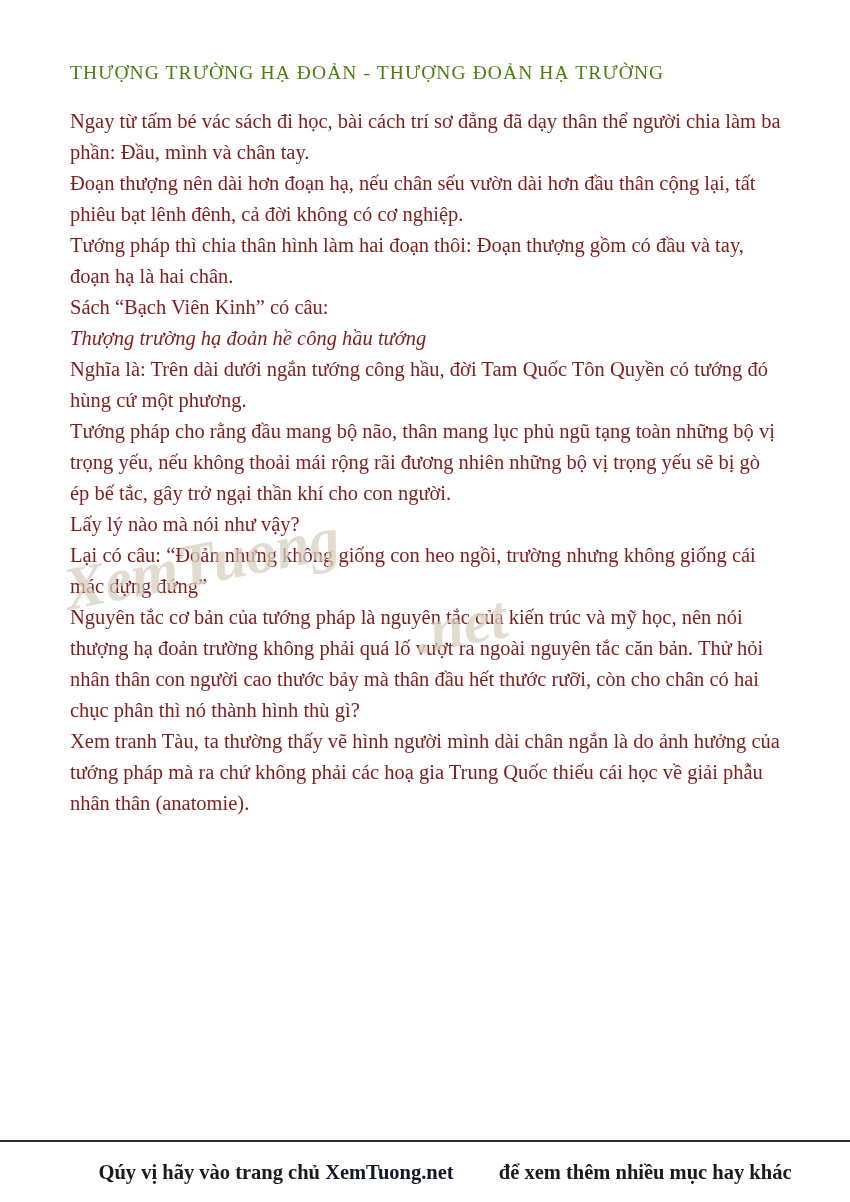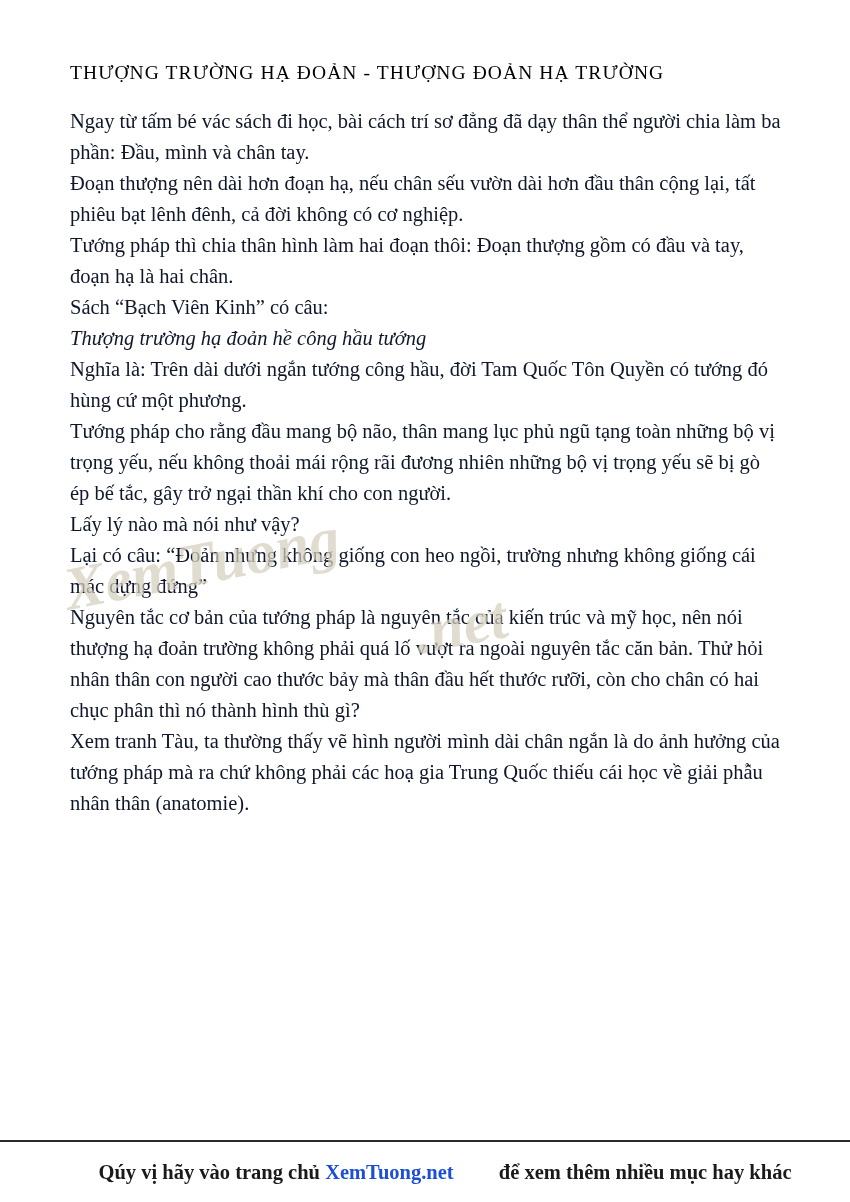--- a/index.html
+++ b/index.html
@@ -24,29 +24,29 @@
   .content {
     position: absolute;
     left: 70px;
     top: 62px;
     width: 712px;
   }
   .doc-title {
     font-family: "Liberation Serif", serif;
     font-size: 19.5px;
     letter-spacing: 1.1px;
-    color: #000000;
+    color: #4d7c0f;
     font-weight: normal;
     margin: 0 0 22px 0;
     white-space: nowrap;
   }
   .body-text {
     font-size: 20.5px;
     line-height: 31px;
-    color: #0f172a;
+    color: #7f1d1d;
     text-align: left;
   }
   .body-text p {
     margin: 0;
   }
   .body-text p.italic {
     font-style: italic;
   }
   
   .watermark {
@@ -83,21 +83,21 @@
     align-items: center;
     justify-content: center;
   }
   .footer-line {
     font-family: "Liberation Serif", serif;
     font-size: 20.5px;
     color: #1a1a1a;
     white-space: nowrap;
   }
   .footer-line .brand {
-    color: #1d4ed8;
+    color: #0f172a;
     font-weight: bold;
   }
   .footer-line .pre, .footer-line .post {
     font-weight: bold;
     margin-left: 40px;
   }
 </style>
 </head>
 <body>
 

